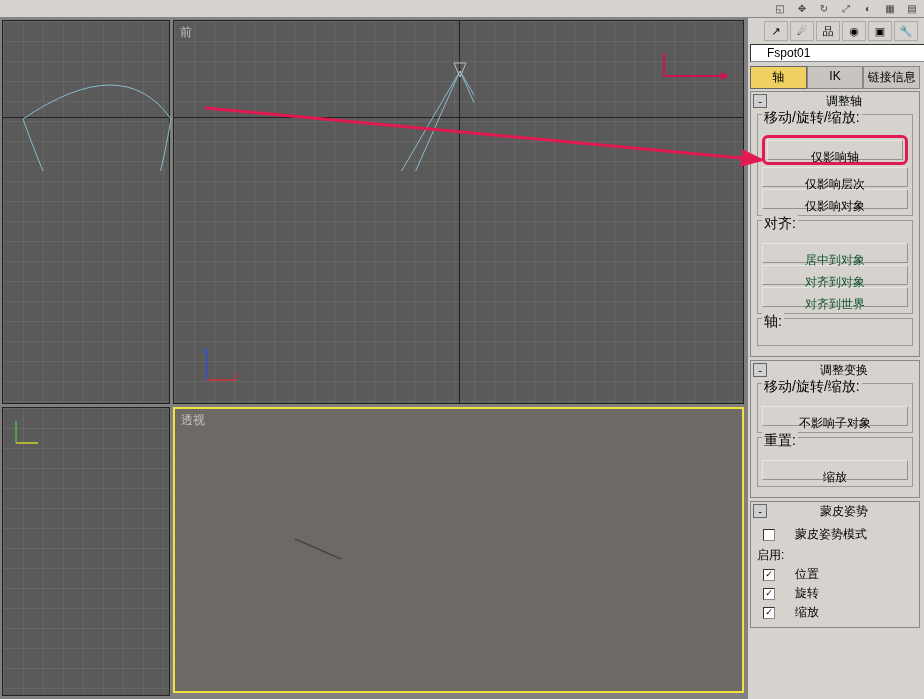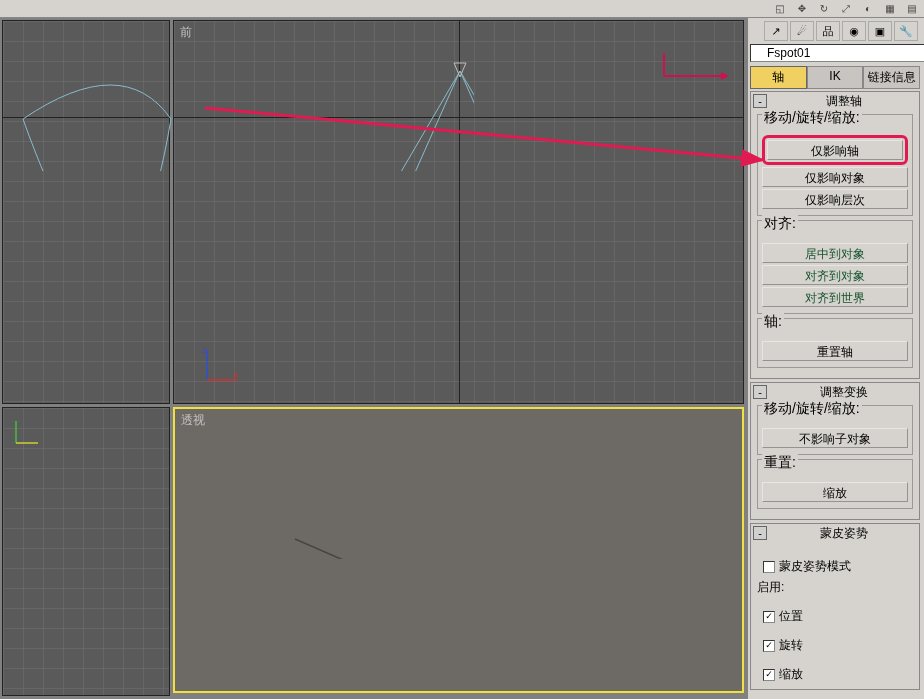--- a/index.html
+++ b/index.html
@@ -201,43 +201,43 @@
       left: 0px;
       background: #d6d3ce;
       padding: 0 2px;
       font-size: 14px;
       display: inline-block;
       margin-bottom: -6px;
     }
     .btn {
       display: block;
       width: 100%;
-      padding: 2px 0;
+      padding: 8px 0;
       margin-top: 2px;
       text-align: center;
       background: #d6d3ce;
       border: 1px outset #e8e6e2;
       font-size: 12px;
       font-family: inherit;
       cursor: default;
       height: 20px;
     }
     .btn.disabled { color: #14532d; }
     .highlight-red {
       border: 3px solid #e21a52;
       border-radius: 6px;
       padding: 2px;
       margin-top: 0;
     }
     .highlight-red .btn { margin-top: 0; }
     .check-row {
       display: flex;
       align-items: center;
-      gap: 4px;
-      margin-top: 12px;
+      gap: 20px;
+      margin-top: 2px;
       padding-left: 6px;
     }
     .check {
       width: 12px;
       height: 12px;
       border: 1px inset #888;
       background: #fff;
       display: inline-flex;
       align-items: center;
       justify-content: center;
@@ -367,32 +367,31 @@
       <div class="rollout-header">
         <span class="rollout-toggle">-</span>
         <span class="rollout-title">调整轴</span>
       </div>
       <div class="rollout-body">
         <div class="group-box">
           <span class="group-label">移动/旋转/缩放:</span>
           <div class="highlight-red">
             <button class="btn">仅影响轴</button>
           </div>
+          <button class="btn">仅影响层次</button>
           <button class="btn">仅影响对象</button>
-          <button class="btn">仅影响层次</button>
         </div>
         <div class="group-box">
           <span class="group-label">对齐:</span>
           <button class="btn disabled">居中到对象</button>
           <button class="btn disabled">对齐到对象</button>
           <button class="btn disabled">对齐到世界</button>
         </div>
         <div class="group-box">
           <span class="group-label">轴:</span>
-          <button class="btn">重置轴</button>
         </div>
       </div>
     </div>
 
     <div class="rollout">
       <div class="rollout-header">
         <span class="rollout-toggle">-</span>
         <span class="rollout-title">调整变换</span>
       </div>
       <div class="rollout-body">

